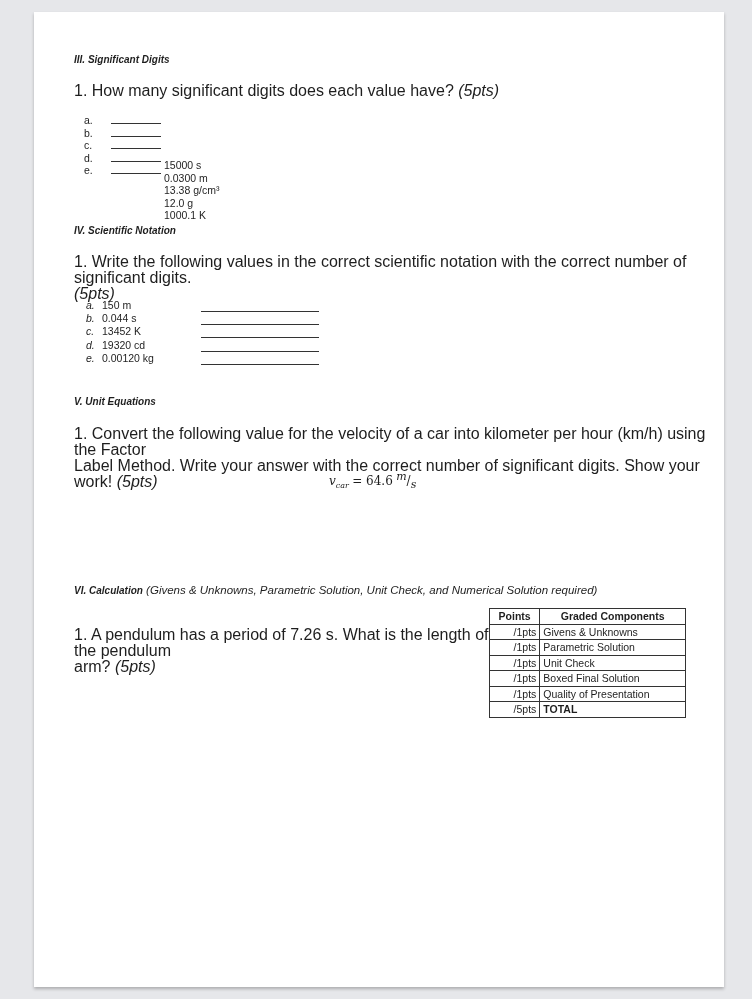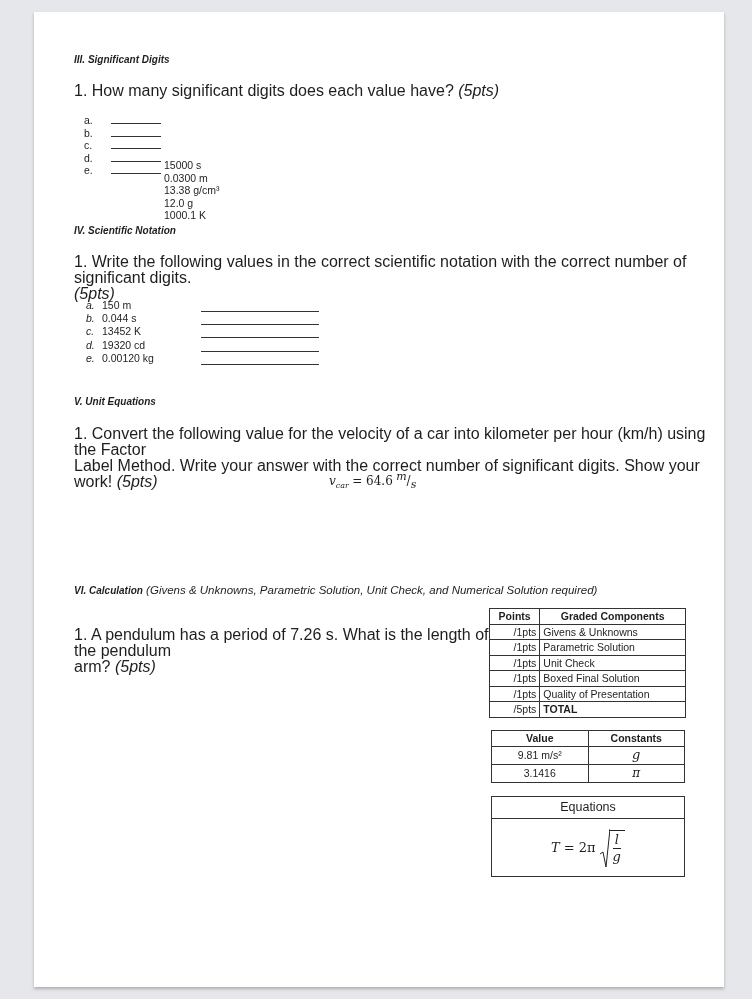--- a/index.html
+++ b/index.html
@@ -178,45 +178,15 @@
           <td class="r">/1pts</td>
           <td>Quality of Presentation</td>
         </tr>
     <tr>
           <td class="r">/5pts</td>
           <td style="font-weight:bold;">TOTAL</td>
         </tr>
   </tbody>
     </table>
 
-  <table class="grid" style="left:457px; top:718px; width:194px;">
-    <tbody>
-        <tr>
-      <th style="width:50%;">Value</th>
-      <th>Constants</th>
-    </tr>
-    <tr>
-          <td class="c" style="height:17px;">9.81 m/s²</td>
-          <td class="c math" style="font-size:13px;">g</td>
-        </tr>
-    <tr>
-          <td class="c" style="height:17px;">3.1416</td>
-          <td class="c math" style="font-size:12px;">π</td>
-        </tr>
-  </tbody>
-    </table>
 
-  <div class="abs" style="left:457px; top:784px; width:192px; height:79px; border:1px solid #333;">
-    <div style="height:21px; line-height:21px; text-align:center; font-size:12.5px; border-bottom:1px solid #333;">Equations</div>
-    <div style="height:57px; display:flex; align-items:center; justify-content:center; font-size:13px;">
-      <span class="math">T</span>
-      <span class="math-n" style="margin:0 4px;">= 2π</span>
-      <svg width="10" height="40" viewBox="0 0 10 40" style="margin-right:-1px;">
-        <polyline points="0,26 3,24 6,39 10,1" fill="none" stroke="#222" stroke-width="1"></polyline>
-      </svg>
-      <span style="display:inline-flex; flex-direction:column; align-items:center; border-top:1px solid #222; padding:1px 4px 0 4px; margin-top:-1px;">
-        <span class="math" style="line-height:16px; border-bottom:1px solid #222; padding:0 2px;">l</span>
-        <span class="math" style="line-height:16px;">g</span>
-      </span>
-    </div>
-  </div>
 
 </div>
 
 </body></html>

